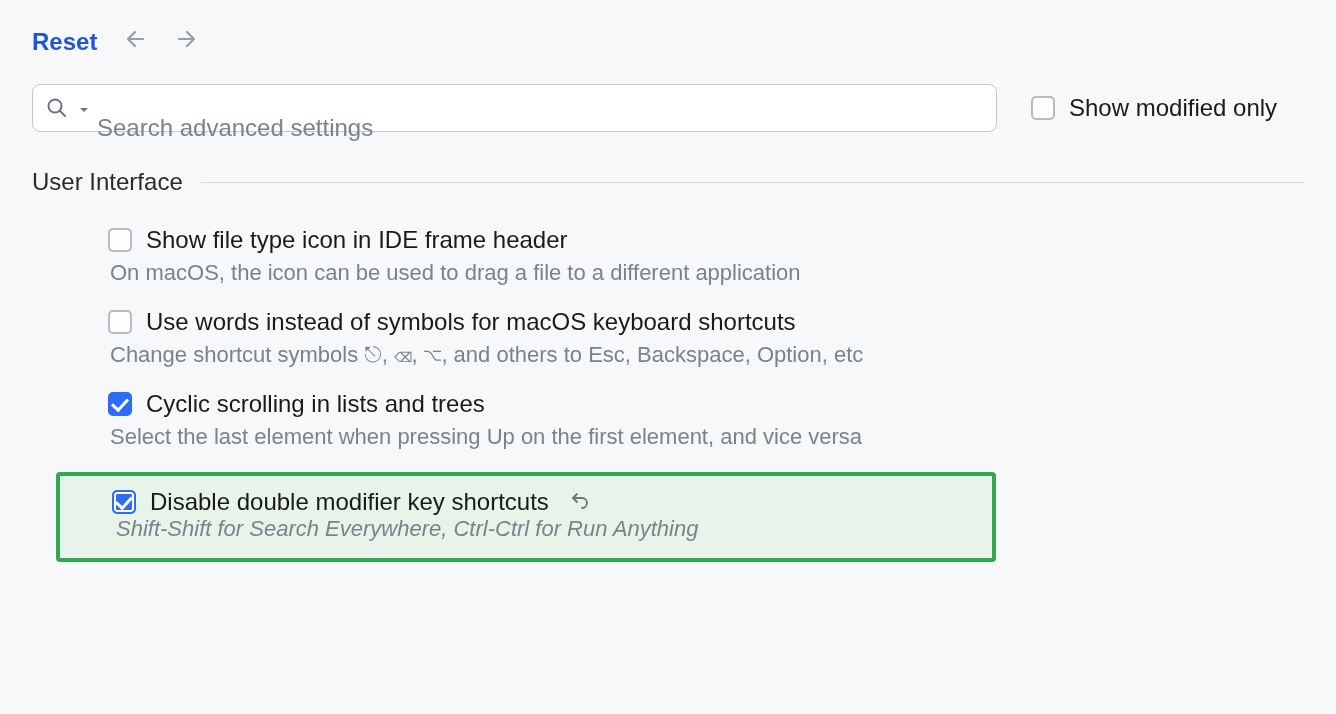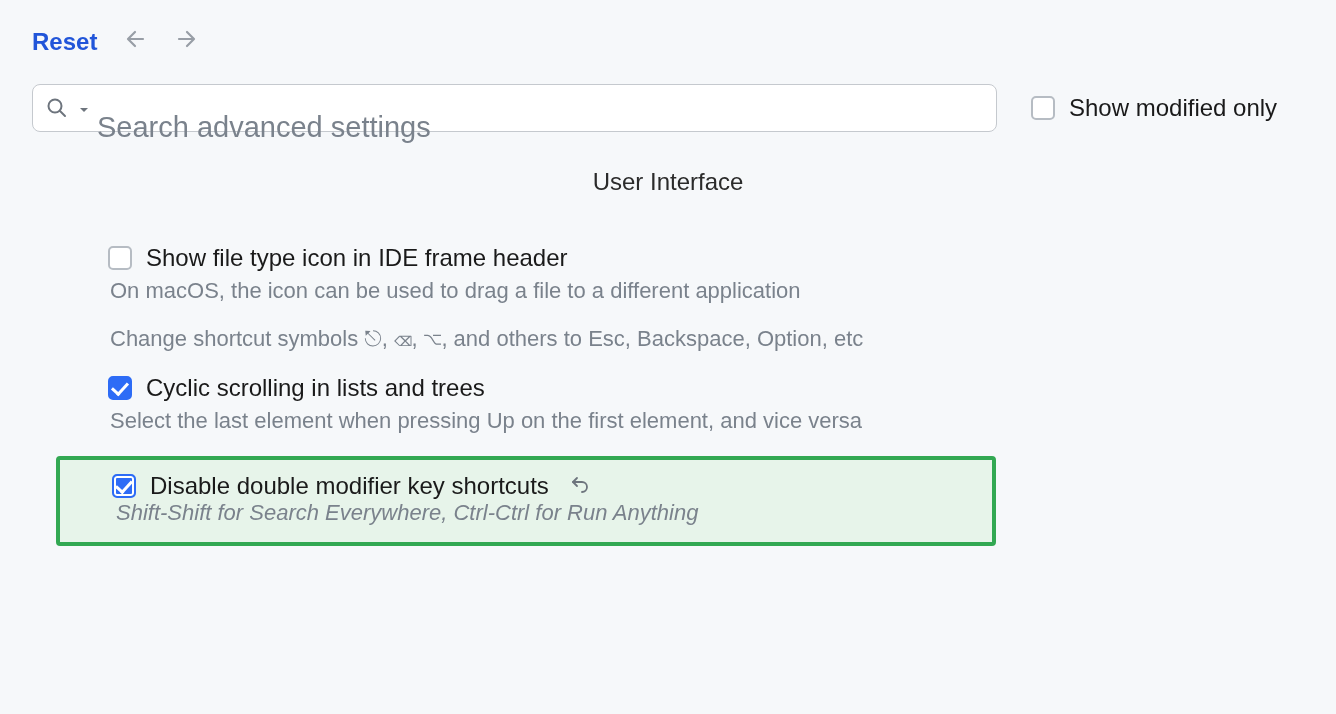--- a/index.html
+++ b/index.html
@@ -60,21 +60,21 @@
   .search-icon-wrap {
     display: flex;
     align-items: center;
     margin-right: 10px;
     margin-left: 2px;
   }
   .search-input {
     flex: 1;
     border: none;
     outline: none;
-    font-size: 29px;
+    font-size: 24px;
     background: transparent;
     color: #222;
     margin-top: 39px;
   }
   .search-input::placeholder { color: #7a828c; }
 
   .chk-row {
     display: flex;
     align-items: center;
     gap: 14px;
@@ -106,21 +106,20 @@
   }
   .chkbox.boxed { border-color: #2d6cf6; box-shadow: inset 0 0 0 2px #fff; }
 
   .show-modified-label { font-size: 24px; }
 
   .section-divider {
     display: flex;
     align-items: center;
     gap: 18px;
     margin-bottom: 30px;
-    flex-direction: column;
   }
   .section-label {
     font-size: 24px;
     color: #2b2b2b;
   }
   .divider-line {
     flex: 1;
     height: 1px;
     background: #d7dbdf;
   }
@@ -216,20 +215,24 @@
 
   <div class="setting-item">
     <label class="setting-top chk-row">
       <span class="chkbox"></span>
       <span class="setting-label">Show file type icon in IDE frame header</span>
     </label>
     <div class="setting-desc">On macOS, the icon can be used to drag a file to a different application</div>
   </div>
 
   <div class="setting-item">
+    <label class="setting-top chk-row">
+      <span class="chkbox"></span>
+      <span class="setting-label">Use words instead of symbols for macOS keyboard shortcuts</span>
+    </label>
     <div class="setting-desc">Change shortcut symbols ⎋, ⌫, ⌥, and others to Esc, Backspace, Option, etc</div>
   </div>
 
   <div class="setting-item">
     <label class="setting-top chk-row">
       <span class="chkbox checked"></span>
       <span class="setting-label">Cyclic scrolling in lists and trees</span>
     </label>
     <div class="setting-desc">Select the last element when pressing Up on the first element, and vice versa</div>
   </div>

